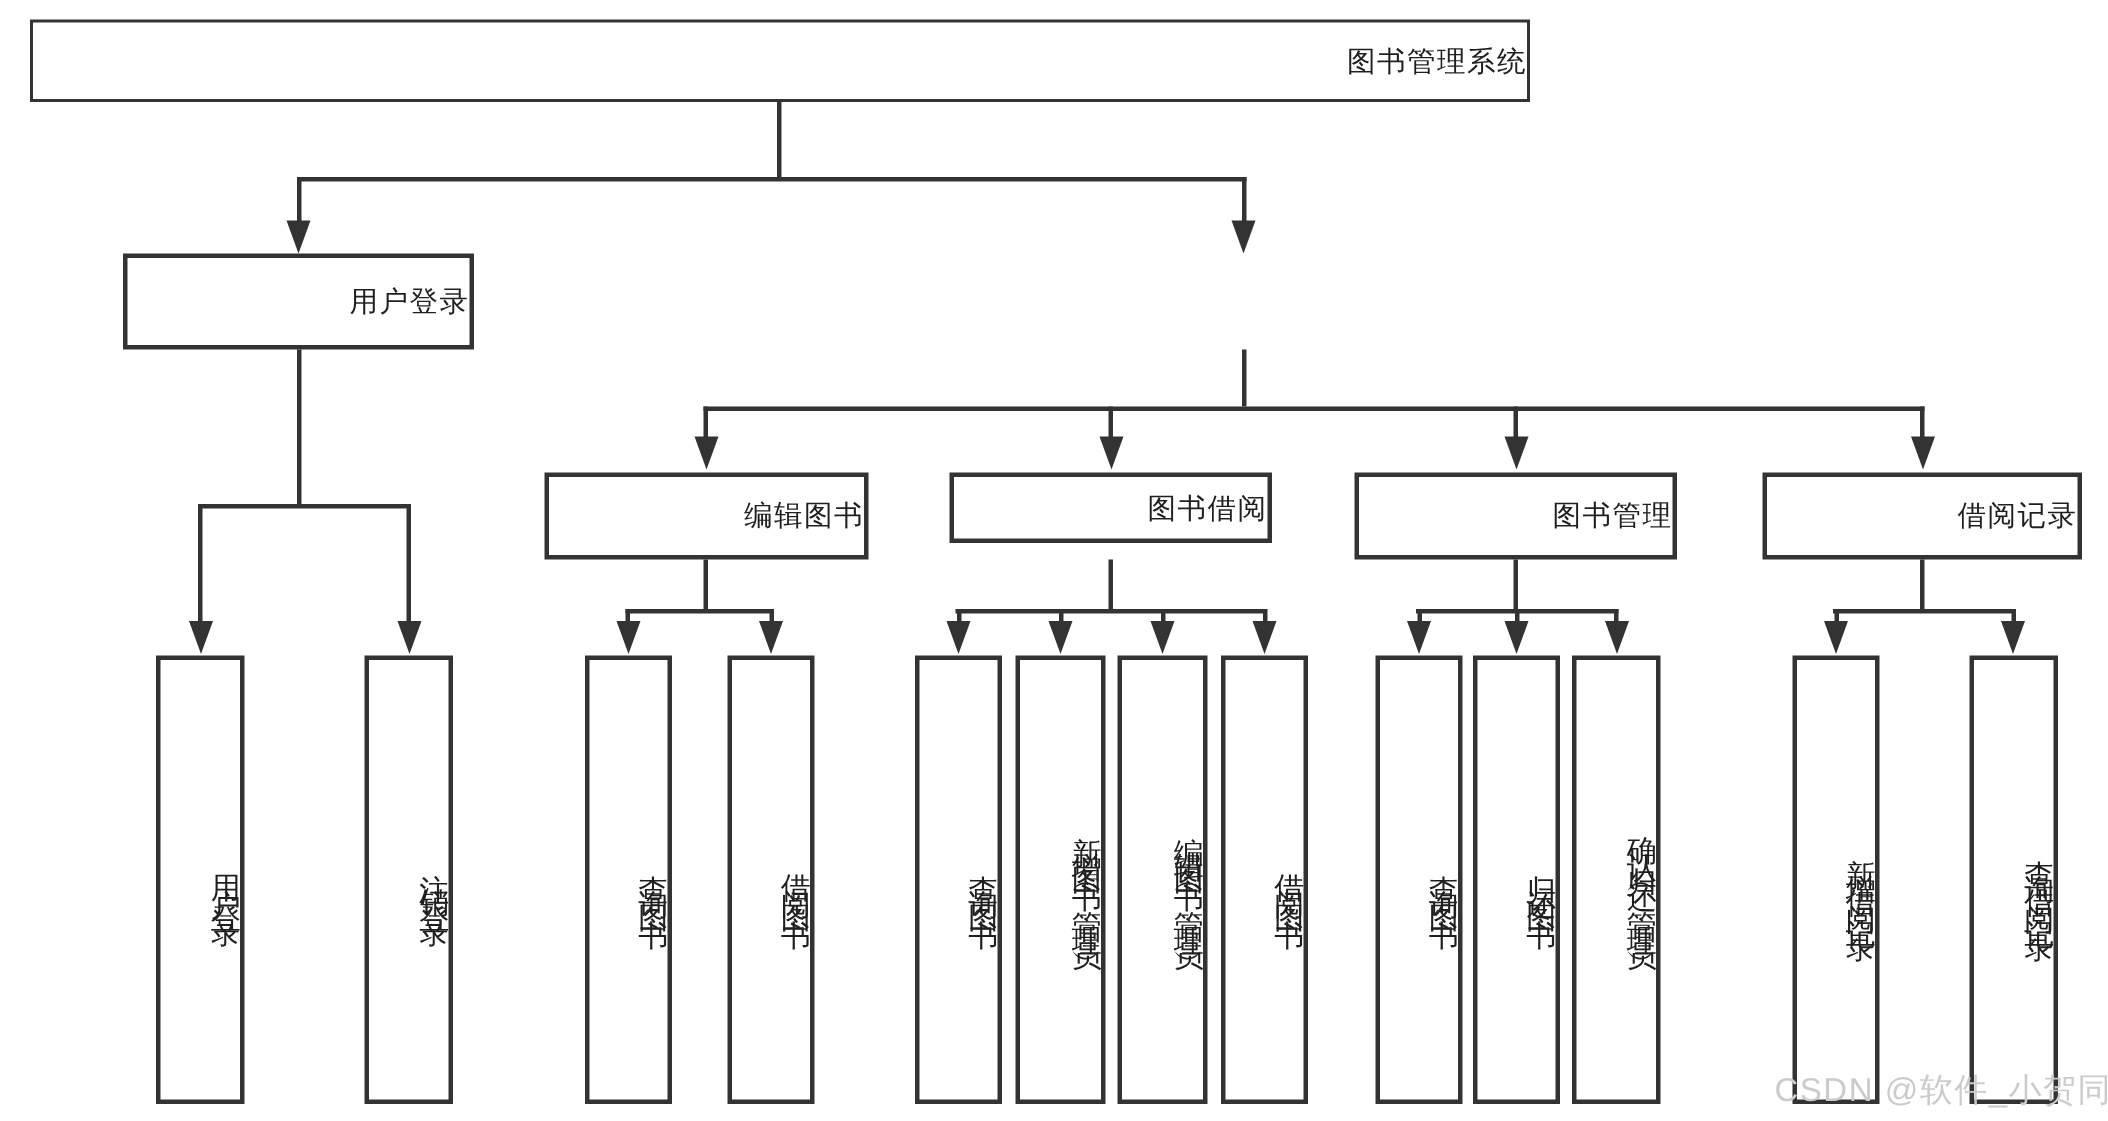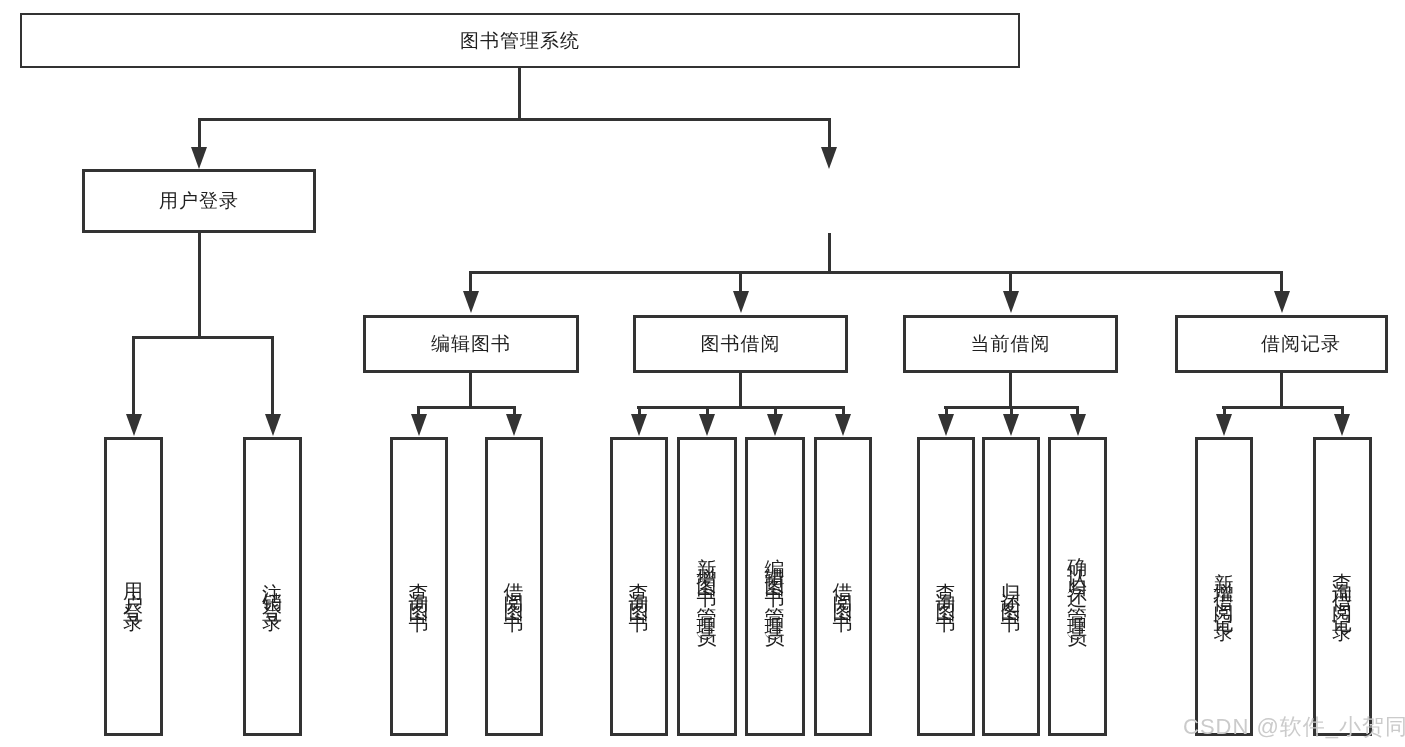--- a/index.html
+++ b/index.html
@@ -15,21 +15,21 @@
     background:var(--background);
     font-family:"Liberation Sans","DejaVu Sans",sans-serif;
     color:var(--text);
     overflow:hidden;
   }
   .node{
     position:absolute;
     box-sizing:border-box;
     border:3px solid var(--line);
     background:#ffffff;
-    display:flex;align-items:center;justify-content:center;
+    display:flex;align-items:center;justify-content:flex-end;
     text-align:center;
   }
   .node.root{border-width:2px;}
   .hlabel{font-size:19px;letter-spacing:1px;white-space:nowrap;}
   .leaf .vtext{
     writing-mode:vertical-rl;
     text-orientation:mixed;
     font-size:20px;
     letter-spacing:10px;
     line-height:1;
@@ -62,25 +62,25 @@
     <span class="hlabel">图书管理系统</span>
   </div>
 
   <div class="node" style="left:82px;top:169px;width:234px;height:64px;">
     <span class="hlabel">用户登录</span>
   </div>
 
   <div class="node" style="left:363px;top:315px;width:216px;height:58px;">
     <span class="hlabel">编辑图书</span>
   </div>
-  <div class="node" style="left:633px;top:315px;width:215px;height:58px;">
+  <div class="node" style="left:633px;top:315px;width:215px;height:47px;">
     <span class="hlabel">图书借阅</span>
   </div>
   <div class="node" style="left:903px;top:315px;width:215px;height:58px;">
-    <span class="hlabel">当前借阅</span>
+    <span class="hlabel">图书管理</span>
   </div>
   <div class="node" style="left:1175px;top:315px;width:213px;height:58px;padding-left:39px;">
     <span class="hlabel">借阅记录</span>
   </div>
 
   <div class="node leaf" style="left:104px;top:437px;width:59px;height:299px;">
     <span class="vtext">用户登录</span>
   </div>
   <div class="node leaf" style="left:243px;top:437px;width:59px;height:299px;">
     <span class="vtext">注销登录</span>

